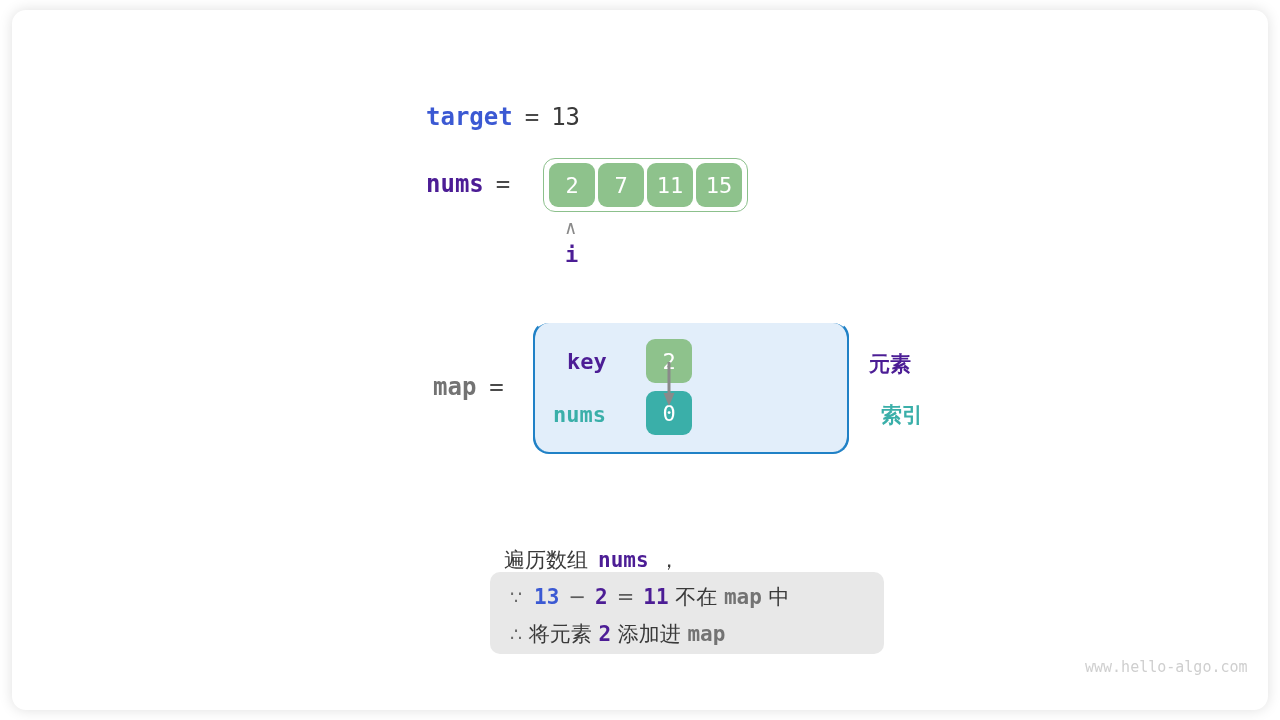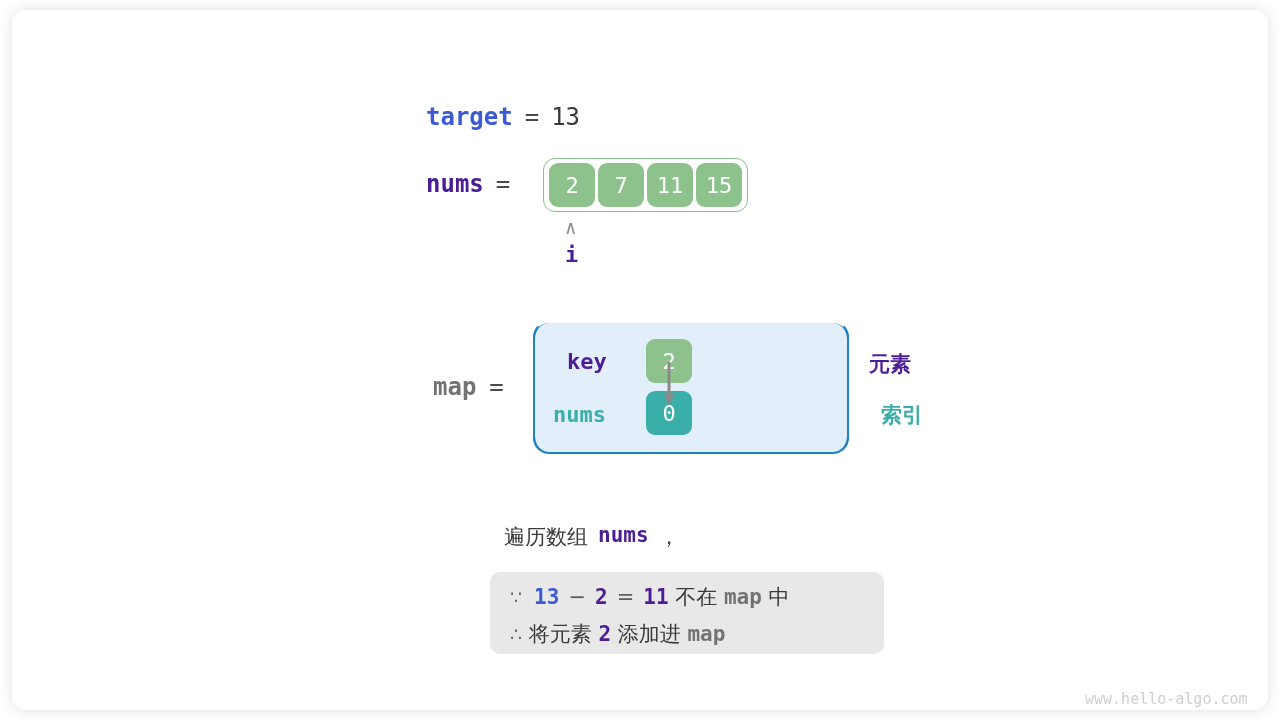--- a/index.html
+++ b/index.html
@@ -154,25 +154,25 @@
   
   #kv-arrow { left: 649px; top: 352px; }
 
   #legend-elem  { left: 857px; top: 340px; font-size: 21px; font-weight: bold;
                   font-family: "DejaVu Sans", sans-serif; }
   #legend-index { left: 857px; top: 391px; font-size: 21px; font-weight: bold;
                   font-family: "DejaVu Sans", sans-serif; margin-left: 12px; }
 
   
   #narration {
-    left: 492px; top: 513px;
+    left: 492px; top: 536px;
     font-size: 21px;
     font-family: "DejaVu Sans", sans-serif;
     color: #3a3a3a;
-    display: flex; align-items: flex-start;
+    display: flex; align-items: center;
   }
   #narration .code { font-size: 21px; }
 
   #reason-box {
     left: 478px; top: 562px;
     width: 394px; height: 82px;
     background: #e8e8e8;
     border-radius: 10px;
   }
   .reason-line {
@@ -199,21 +199,21 @@
     display: flex; align-items: center; justify-content: center;
     color: #8a8a8a;
     font-family: "DejaVu Sans Mono", monospace;
     font-weight: bold;
     font-size: 23px;
     letter-spacing: 1px;
   }
 
   
   #watermark {
-    left: 1073px; top: 680px;
+    left: 1073px; top: 648px;
     color: #cfcfcf;
     font-family: "DejaVu Sans Mono", monospace;
     font-size: 15px;
     text-align: center;
   }
 </style>
 </head>
 <body>
 
 <div id="canvas">

